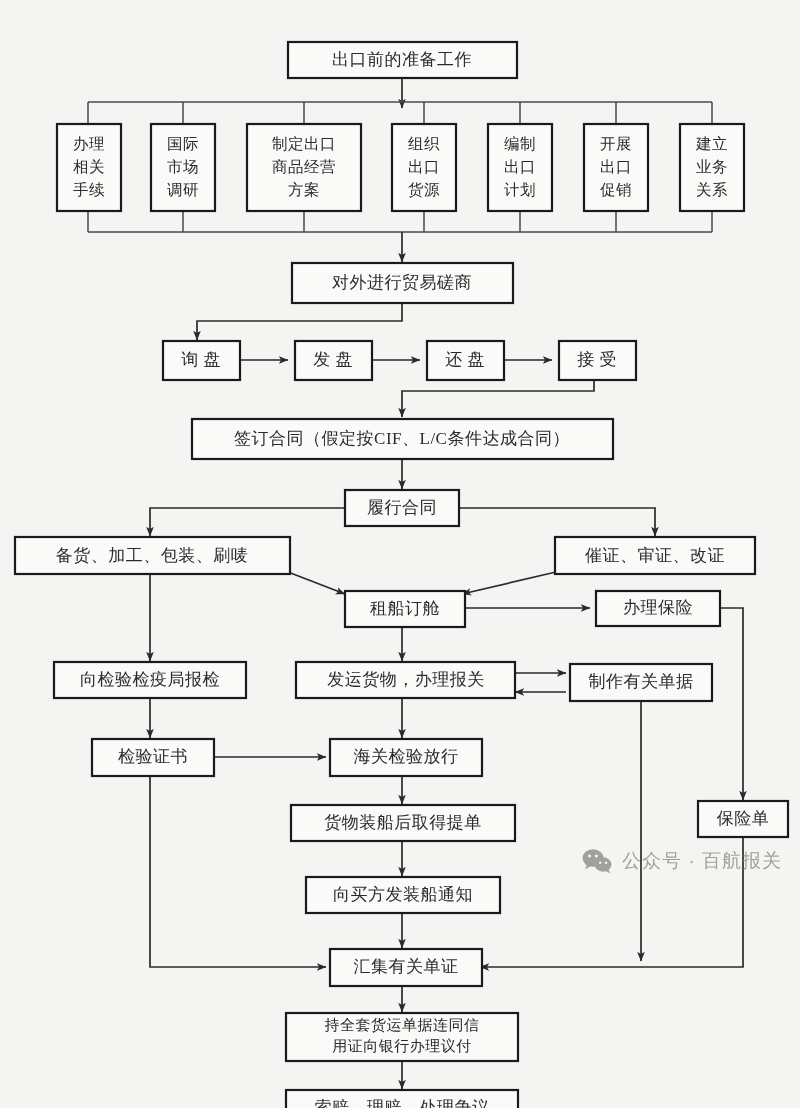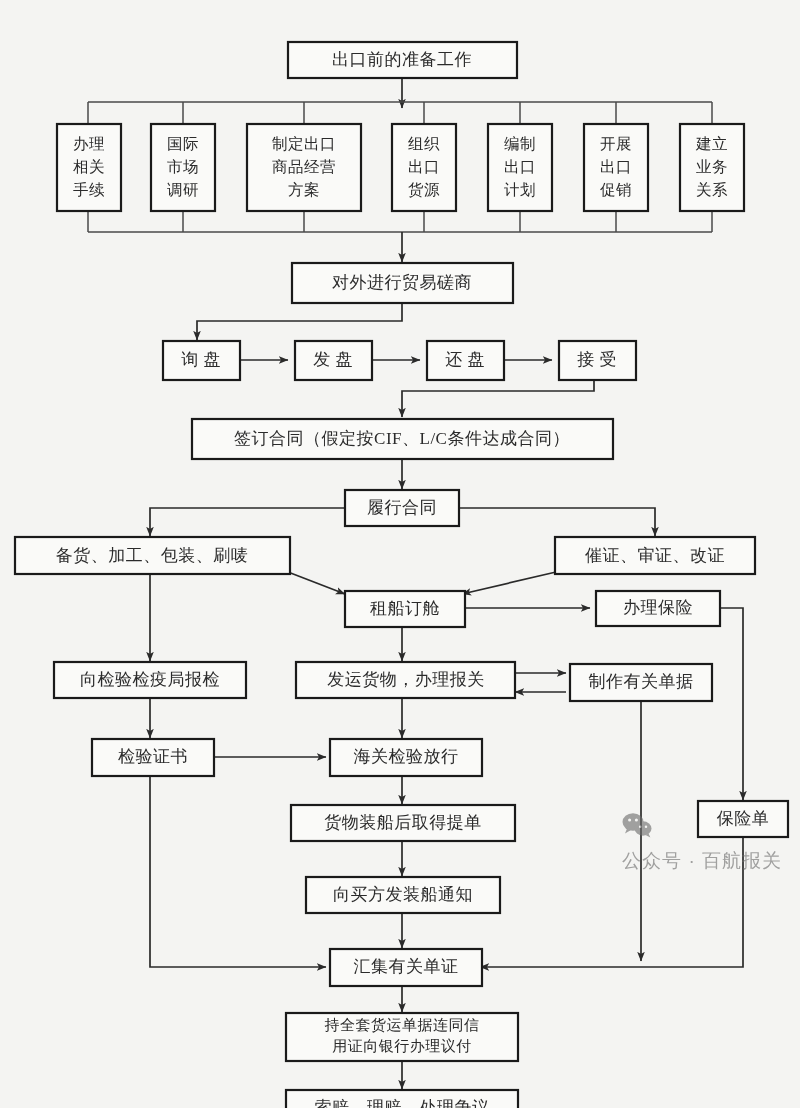--- a/index.html
+++ b/index.html
@@ -53,21 +53,20 @@
     fill: none;
   }
   .wm-wrap {
     position: absolute;
     right: 18px;
     bottom: 18px;
     display: flex;
     align-items: flex-start;
     gap: 10px;
     opacity: 0.62;
-    flex-direction: column;
   }
   .wm-text {
     font-family: "Liberation Sans", "DejaVu Sans", sans-serif;
     font-size: 19px;
     color: #6d6d6d;
     letter-spacing: 1px;
     white-space: nowrap;
   }
   .wm-icon { display: block; }
 </style>

